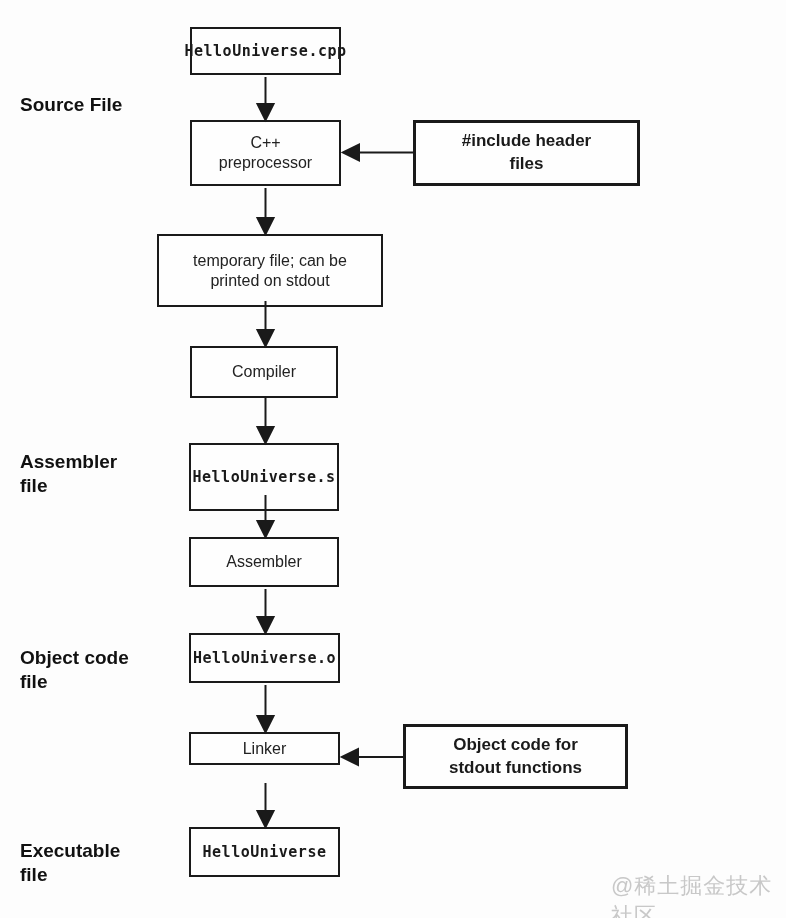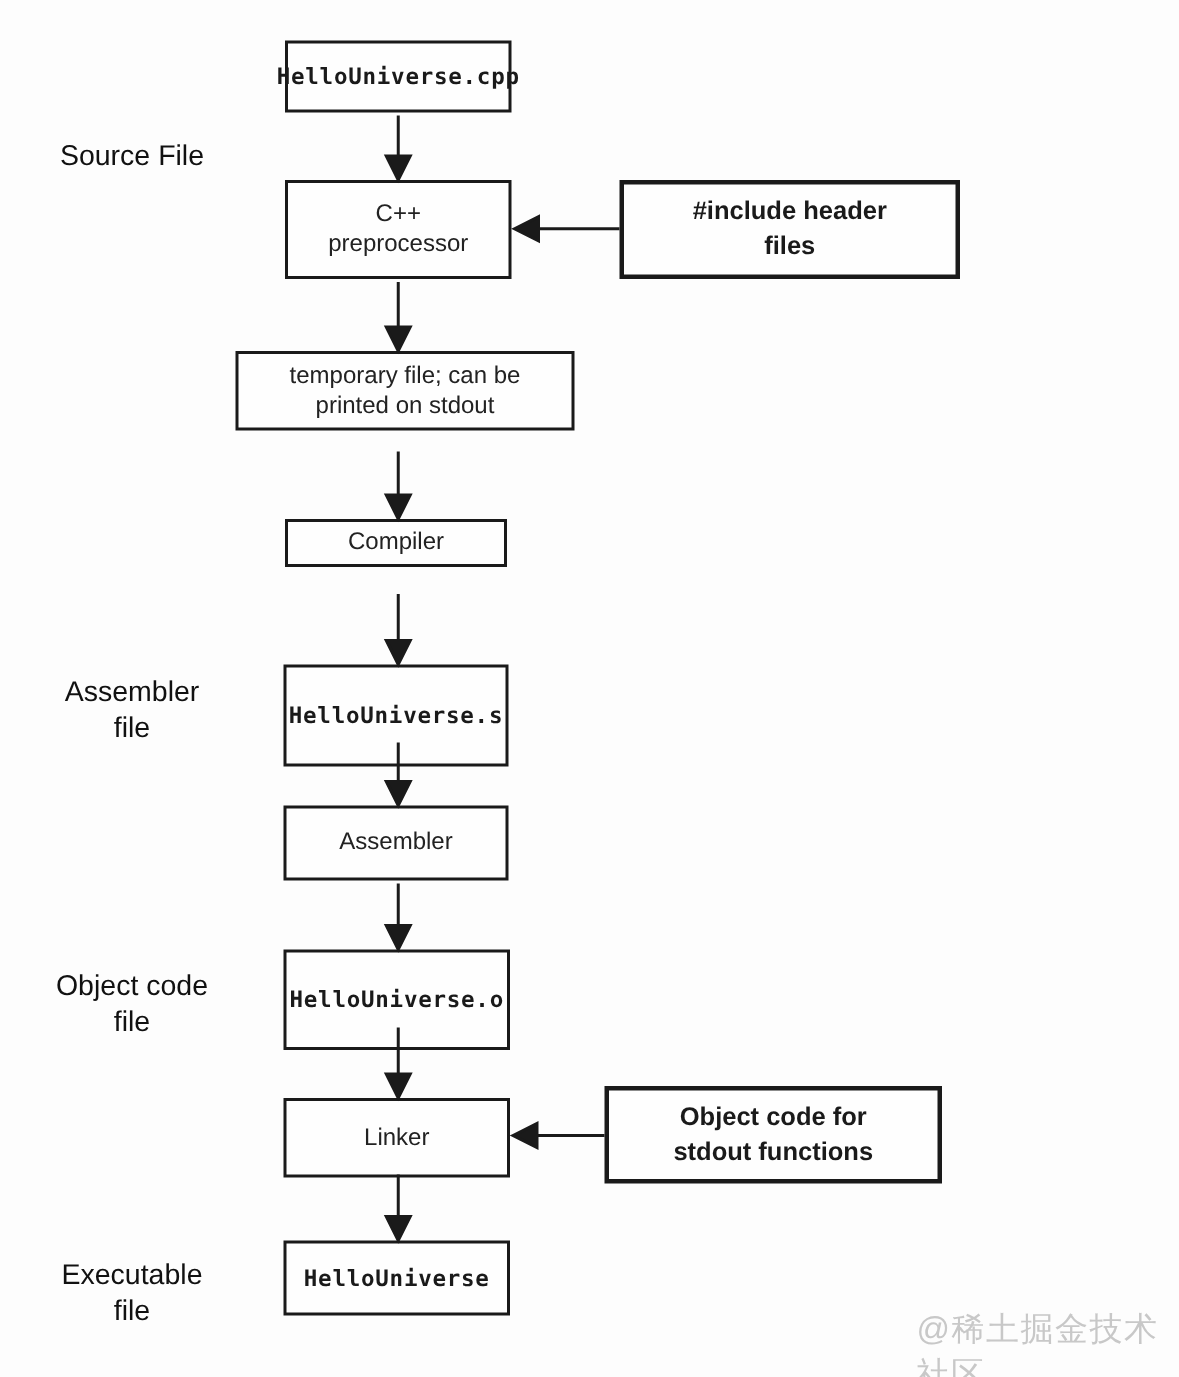--- a/index.html
+++ b/index.html
@@ -40,24 +40,24 @@
   }
   .side-box {
     border-width: 3px;
     font-weight: bold;
     font-size: 17px;
     line-height: 1.35;
   }
   .stage-label {
     position: absolute;
     width: 136px;
-    font-weight: normal;
+    font-weight: bold;
     font-size: 19px;
     line-height: 1.25;
-    text-align: center;
+    text-align: left;
     white-space: pre-line;
     color: #111;
   }
   svg.arrows {
     position: absolute;
     left: 0;
     top: 0;
     pointer-events: none;
   }
   .watermark {
@@ -78,32 +78,32 @@
 <div class="stage-label" style="left:20px; top:646px;">Object code
 file</div>
 <div class="stage-label" style="left:20px; top:839px;">Executable
 file</div>
 
 <div class="node mono" style="left:190px; top:27px;  width:151px; height:48px;">HelloUniverse.cpp</div>
 
 <div class="node sans" style="left:190px; top:120px; width:151px; height:66px;">C++
 preprocessor</div>
 
-<div class="node sans" style="left:157px; top:234px; width:226px; height:53px;">temporary file; can be
+<div class="node sans" style="left:157px; top:234px; width:226px; height:73px;">temporary file; can be
 printed on stdout</div>
 
-<div class="node sans" style="left:190px; top:346px; width:148px; height:32px;">Compiler</div>
+<div class="node sans" style="left:190px; top:346px; width:148px; height:52px;">Compiler</div>
 
 <div class="node mono" style="left:189px; top:443px; width:150px; height:68px;">HelloUniverse.s</div>
 
 <div class="node sans" style="left:189px; top:537px; width:150px; height:50px;">Assembler</div>
 
-<div class="node mono" style="left:189px; top:633px; width:151px; height:67px;">HelloUniverse.o</div>
+<div class="node mono" style="left:189px; top:633px; width:151px; height:50px;">HelloUniverse.o</div>
 
-<div class="node sans" style="left:189px; top:732px; width:151px; height:53px;">Linker</div>
+<div class="node sans" style="left:189px; top:732px; width:151px; height:33px;">Linker</div>
 
 <div class="node mono" style="left:189px; top:827px; width:151px; height:50px;">HelloUniverse</div>
 
 <div class="node side-box" style="left:413px; top:120px; width:227px; height:66px;text-align:center;">#include header
 files</div>
 
 <div class="node side-box" style="left:403px; top:724px; width:225px; height:65px;">Object code for
 stdout functions</div>
 
 <svg class="arrows" width="786" height="918" viewBox="0 0 786 918">

